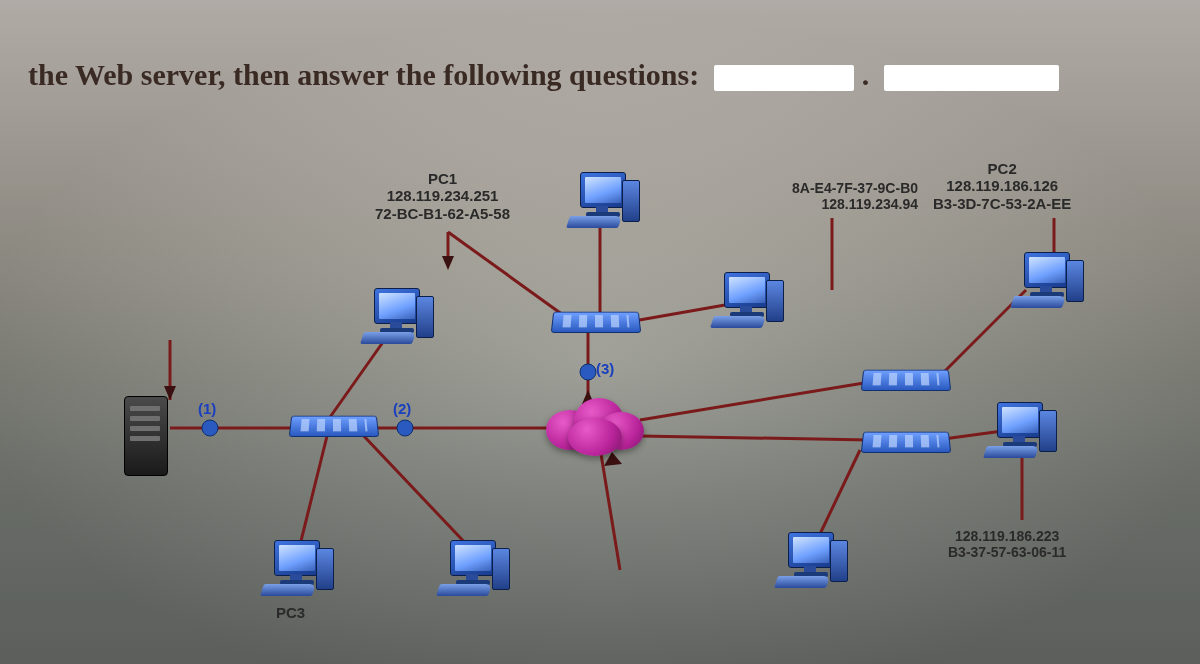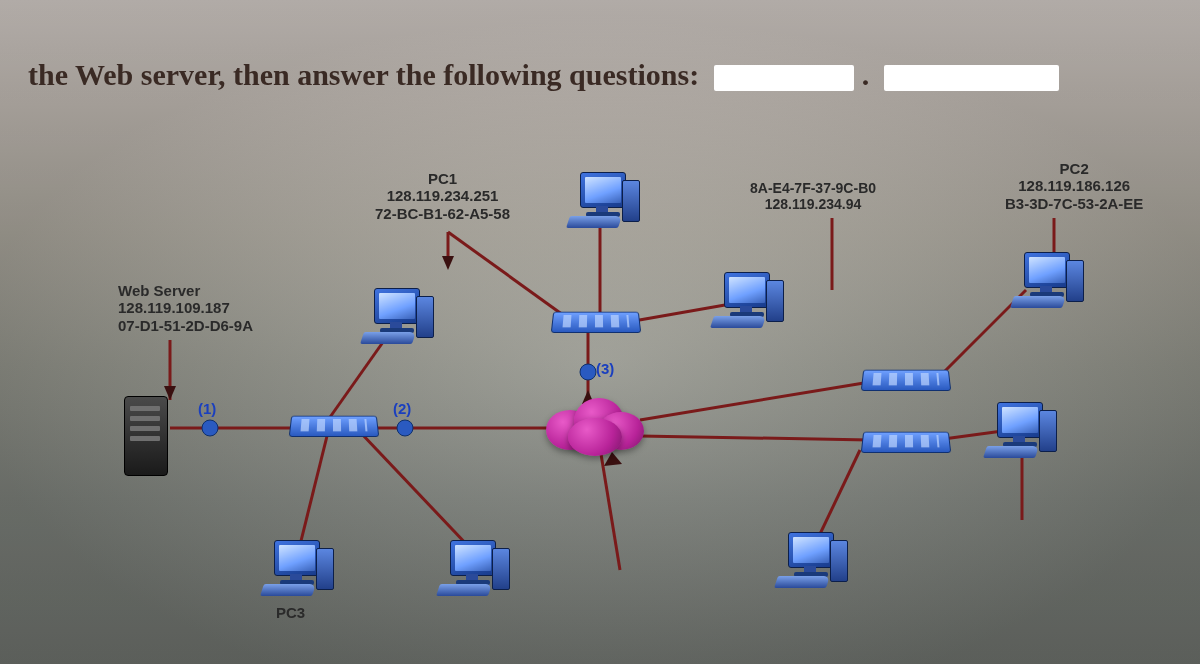--- a/index.html
+++ b/index.html
@@ -206,45 +206,44 @@
       <div class="kb"></div>
     </div>
 <div class="dev pc" style="left:776px;top:532px">
       <div class="mon"></div>
       <div class="stand"></div>
       <div class="base"></div>
       <div class="tower"></div>
       <div class="kb"></div>
     </div>
 
-<div class="lbl" style="left:118px;top:282px;text-align:left">
-  <span>Web Server</span><br>
-  <span>128.119.109.187</span><br>
-  <span>07-D1-51-2D-D6-9A</span>
-</div>
 
 <div class="lbl" style="left:375px;top:170px">
   <span>PC1</span><br>
   <span>128.119.234.251</span><br>
   <span>72-BC-B1-62-A5-58</span>
 </div>
 
-<div class="lbl" style="left:1005px;top:160px">
+<div class="lbl" style="left:933px;top:160px">
   <span>PC2</span><br>
   <span>128.119.186.126</span><br>
   <span>B3-3D-7C-53-2A-EE</span>
 </div>
 
-<div class="lbl small" style="left:750px;top:180px;text-align:center">
+<div class="lbl small" style="left:792px;top:180px;text-align:right">
   <span>8A-E4-7F-37-9C-B0</span><br>
   <span>128.119.234.94</span>
 </div>
 
 
 
+<div class="lbl small" style="left:948px;top:528px">
+  <span>128.119.186.223</span><br>
+  <span>B3-37-57-63-06-11</span>
+</div>
 
 <div class="lbl" style="left:276px;top:604px">
   <span>PC3</span>
 </div>
 
 <div class="link-lbl" style="left:198px;top:400px">(1)</div>
 <div class="link-lbl" style="left:393px;top:400px">(2)</div>
 <div class="link-lbl" style="left:596px;top:360px">(3)</div>
 
 </div>

